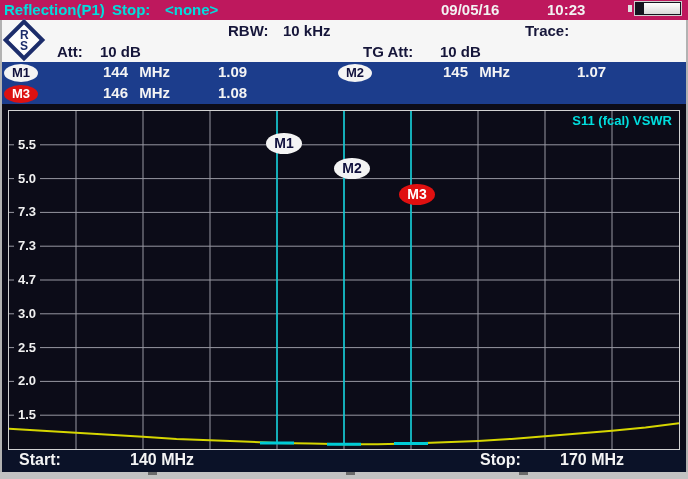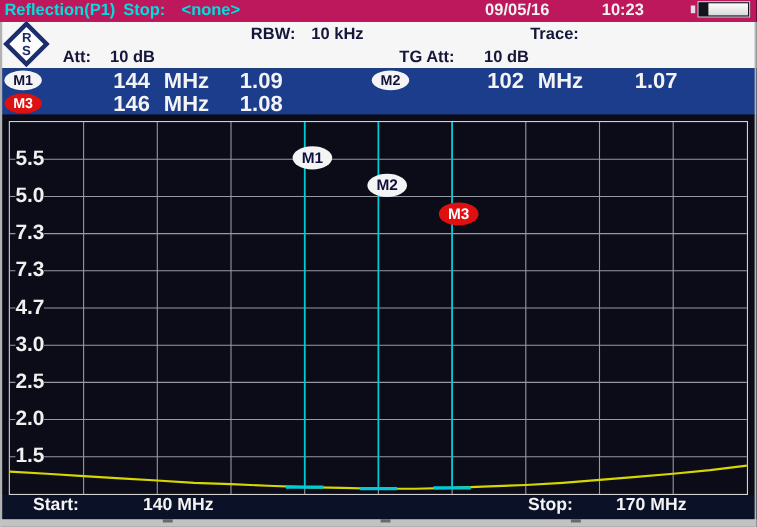--- a/index.html
+++ b/index.html
@@ -18,30 +18,30 @@
   .settings{position:absolute;left:0;top:20px;width:688px;height:42px;background:#f6f6f6;}
   .settings .lbl{position:absolute;font-size:15px;font-weight:bold;color:#16163a;white-space:pre;}
   .logo{position:absolute;left:9px;top:5px;width:30px;height:30px;border:4px solid #1c2d6b;background:#fdfdfd;
         transform:rotate(45deg);box-sizing:border-box;}
   .logo span{position:absolute;font-size:12px;font-weight:bold;color:#1c2d6b;transform:rotate(-45deg);}
   .logo .lr{left:3px;top:0px;}
   .logo .ls{right:3px;bottom:0px;}
   .red-dot{position:absolute;left:47px;top:48px;width:7px;height:7px;background:#cc1100;border-radius:50%;}
   
   .markerbar{position:absolute;left:0;top:62px;width:688px;height:42px;background:#1c3d8c;}
-  .mtext{position:absolute;font-size:20px;font-weight:bold;color:#f4f4f4;word-spacing:7px;white-space:pre;}
+  .mtext{position:absolute;font-size:15px;font-weight:bold;color:#f4f4f4;word-spacing:7px;white-space:pre;}
   .badge{position:absolute;width:34px;height:18px;border-radius:50%;text-align:center;
          line-height:18px;font-size:13px;font-weight:bold;}
   .badge.white{background:#f4f4f4;color:#10103c;}
   .badge.red{background:#dd1111;color:#ffffff;}
   
   .plot{position:absolute;left:8px;top:110px;width:670px;height:338px;border:1px solid #d2d2d2;background:#0c0c18;}
   .plot svg{position:absolute;left:0;top:0;width:100%;height:100%;}
-  .ytick{position:absolute;left:5px;width:26px;font-size:19px;font-weight:bold;color:#f0f0f0;
-         background:#0c0c18;text-align:right;line-height:16px;}
+  .ytick{position:absolute;left:5px;width:26px;font-size:13px;font-weight:bold;color:#f0f0f0;
+         background:#0c0c18;text-align:center;line-height:16px;}
   .trace-label{position:absolute;right:7px;top:2px;font-size:13px;font-weight:bold;color:#00dede;}
   .bubble{position:absolute;width:36px;height:21px;border-radius:50%;text-align:center;line-height:21px;
           font-size:14px;font-weight:bold;}
   .bubble.white{background:#f4f4f4;color:#10103c;}
   .bubble.red{background:#e01010;color:#ffffff;}
   
   .footer{position:absolute;left:0;top:450px;width:688px;height:22px;background:#0b1228;}
   .footer span{position:absolute;top:1px;font-size:16px;font-weight:bold;color:#f4f4f4;white-space:pre;}
   
   .strip-bottom{position:absolute;left:0;top:472px;width:688px;height:7px;background:#c2c2c2;}
@@ -66,33 +66,33 @@
   </div>
 
   <div class="settings">
     <div class="logo">
       <span class="lr">R</span>
       <span class="ls">S</span>
     </div>
     <span class="red-dot"></span>
     <span class="lbl" style="left:228px;top:2px">RBW:</span>
     <span class="lbl" style="left:283px;top:2px">10 kHz</span>
-    <span class="lbl" style="left:482px;top:2px">Trace:</span>
+    <span class="lbl" style="left:525px;top:2px">Trace:</span>
     <span class="lbl" style="left:57px;top:23px">Att:</span>
     <span class="lbl" style="left:100px;top:23px">10 dB</span>
     <span class="lbl" style="left:363px;top:23px">TG Att:</span>
     <span class="lbl" style="left:440px;top:23px">10 dB</span>
   </div>
 
   <div class="markerbar">
     <span class="badge white" style="left:4px;top:2px">M1</span>
     <span class="mtext" style="left:103px;top:1px">144 MHz</span>
     <span class="mtext" style="left:218px;top:1px">1.09</span>
     <span class="badge white" style="left:338px;top:2px">M2</span>
-    <span class="mtext" style="left:443px;top:1px">102 MHz</span>
+    <span class="mtext" style="left:443px;top:1px">145 MHz</span>
     <span class="mtext" style="left:577px;top:1px">1.07</span>
     <span class="badge red" style="left:4px;top:23px">M3</span>
     <span class="mtext" style="left:103px;top:22px">146 MHz</span>
     <span class="mtext" style="left:218px;top:22px">1.08</span>
   </div>
 
   <div class="plot">
     <svg id="plot-svg" viewBox="0 0 670 338" preserveAspectRatio="none">
         <line x1="67" y1="0" x2="67" y2="338" stroke="#9898a2" stroke-width="1"></line>
         <line x1="0" y1="33.8" x2="670" y2="33.8" stroke="#9898a2" stroke-width="1"></line>
@@ -122,27 +122,28 @@
       </svg>
     <div class="ytick" style="top:26px">5.5</div>
     <div class="ytick" style="top:60px">5.0</div>
     <div class="ytick" style="top:93px">7.3</div>
     <div class="ytick" style="top:127px">7.3</div>
     <div class="ytick" style="top:161px">4.7</div>
     <div class="ytick" style="top:195px">3.0</div>
     <div class="ytick" style="top:229px">2.5</div>
     <div class="ytick" style="top:262px">2.0</div>
     <div class="ytick" style="top:296px">1.5</div>
+    <div class="trace-label">S11 (fcal) VSWR</div>
     <div class="bubble white" style="left:257px;top:22px">M1</div>
     <div class="bubble white" style="left:325px;top:47px">M2</div>
     <div class="bubble red" style="left:390px;top:73px">M3</div>
   </div>
 
   <div class="footer">
-    <span style="left:30px">Start:</span>
+    <span style="left:19px">Start:</span>
     <span style="left:130px">140 MHz</span>
     <span style="left:480px">Stop:</span>
     <span style="left:560px">170 MHz</span>
   </div>
 
   <div class="strip-side" style="left:0"></div>
   <div class="strip-side" style="left:686px"></div>
   <div class="strip-bottom">
     <span class="notch" style="left:148px"></span>
     <span class="notch" style="left:346px"></span>

